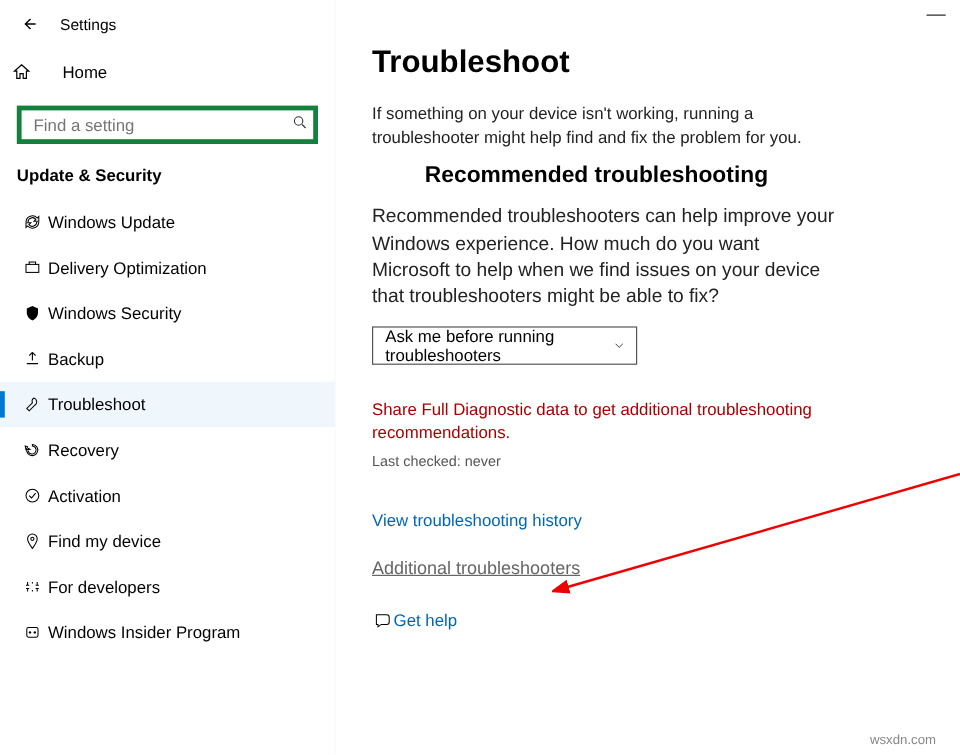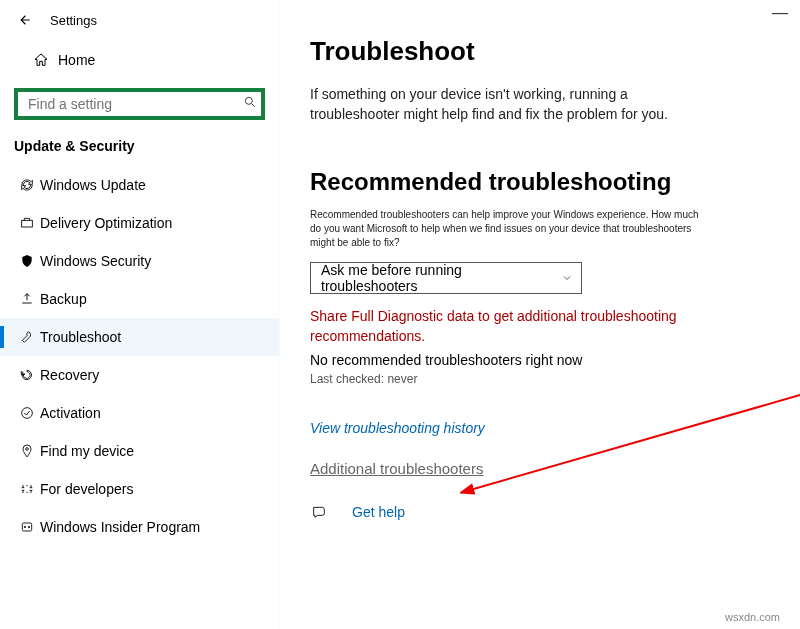--- a/index.html
+++ b/index.html
@@ -4,46 +4,46 @@
 <style>
 * { margin: 0; padding: 0; box-sizing: border-box; font-family: "Segoe UI", sans-serif; }
 body { width: 800px; height: 629px; background: #fff; color: #000; font-size: 14px; overflow: hidden; position: relative; }
 
 .window { display: flex; height: 100%; }
 .sidebar { width: 280px; background: #fff; padding: 0; border-right: 1px solid rgba(0,0,0,0.02); }
 .header { height: 40px; display: flex; align-items: center; padding-left: 10px; }
 .back { width: 30px; height: 30px; display: flex; align-items: center; justify-content: center; cursor: pointer; font-size: 16px; }
 .app-title { font-size: 13px; margin-left: 10px; }
 
-.home-row { display: flex; align-items: center; height: 40px; padding-left: 32px; cursor: pointer; gap: 8px; }
+.home-row { display: flex; align-items: center; height: 40px; padding-left: 9px; cursor: pointer; gap: 25px; }
 .home-row .icon { width: 18px; display:flex; align-items:center; justify-content:center; }
 
 .search { margin: 8px 14px 18px 14px; position: relative; }
 .search input { width: 100%; height: 32px; border: 4px solid #15803d; background: #fff; padding: 0 30px 0 10px; font-size: 14px; color: #555; }
 .search .icon { position: absolute; right: 8px; top: 7px; font-size: 14px; color: #333; }
 
 .section-title { font-weight: 600; font-size: 14px; padding: 0 14px 12px 14px; }
 
 .nav-item { display: flex; align-items: center; height: 38px; padding-left: 18px; gap: 4px; cursor: pointer; position: relative; }
 .nav-item .icon { width: 18px; display:flex; align-items:center; justify-content:center; }
 .nav-item.active::before { content:""; position:absolute; left:0; top:8px; bottom:8px; width:4px; background:#0078d4; }
 .nav-item.active { background: rgba(0,120,212,0.06); }
 
 .main { flex: 1; padding: 36px 30px 20px 30px; overflow-y: auto; }
 .page-title { font-size: 26px; font-weight: 600; margin-bottom: 18px; }
-.intro { font-size: 14px; line-height: 1.4; color: #222; max-width: 390px; margin-bottom: 44px; }
-.subhead { font-size: 24px; font-weight: 600; margin-bottom: 12px; }
-.rec-text { font-size: 10px; line-height: 1.4; color: #222; max-width: 390px; margin-bottom: 12px; }
-.dropdown { border: 1px solid #555; height: 32px; width: 272px; display:flex; align-items:center; justify-content:space-between; padding:0 8px 0 10px; font-size:14px; cursor:pointer; margin-bottom: 13px; }
+.intro { font-size: 14px; line-height: 1.4; color: #222; max-width: 390px; margin-bottom: 12px; }
+.subhead { font-size: 19px; font-weight: 600; margin-bottom: 12px; margin-left: 44px; }
+.rec-text { font-size: 16px; line-height: 1.4; color: #222; max-width: 390px; margin-bottom: 12px; }
+.dropdown { border: 1px solid #555; height: 32px; width: 221px; display:flex; align-items:center; justify-content:space-between; padding:0 8px 0 10px; font-size:14px; cursor:pointer; margin-bottom: 28px; }
 .warn { color: #a80000; font-size: 14px; line-height: 1.4; max-width: 380px; margin-bottom: 6px; }
 .norec { font-size: 14px; margin-bottom: 4px; }
 .last { font-size: 12px; color:#555; margin-bottom: 34px; }
-.link { color: #0066b4; font-size: 14px; cursor: pointer; margin-bottom: 24px; display:inline-block;font-style:italic; }
+.link { color: #0066b4; font-size: 14px; cursor: pointer; margin-bottom: 24px; display:inline-block; }
 .section-label { color: #666; font-size: 15px; margin-bottom: 27px; text-decoration: underline; }
-.help-row { display:flex; align-items:center; gap:24px; margin-bottom: 10px; }
+.help-row { display:flex; align-items:center; gap:0; margin-bottom: 10px; }
 .help-row .icon { width:18px; display:flex; align-items:center; justify-content:center; }
 .help-row a { color:#0066b4; font-size:14px; cursor:pointer; }
 
 .min-btn { position:absolute; top:4px; right:12px; font-size:16px; color:#333; cursor:pointer; }
 
 .arrow { position:absolute; top:390px; left:460px; width:350px; height:120px; pointer-events:none; }
 
 .watermark { position:absolute; bottom:6px; right:20px; font-size:11px; color:#888; }
 svg { display:block; }
 </style>
@@ -176,21 +176,20 @@
     <div class="rec-text">Recommended troubleshooters can help improve your Windows experience. How much do you want Microsoft to help when we find issues on your device that troubleshooters might be able to fix?</div>
     <div class="dropdown">
       <span>Ask me before running troubleshooters</span>
       <span>
           <svg width="12" height="12" viewBox="0 0 24 24">
             <path d="M6 9l6 6 6-6" fill="none" stroke="#333" stroke-width="1.6"></path>
           </svg>
         </span>
     </div>
     <div class="warn">Share Full Diagnostic data to get additional troubleshooting recommendations.</div>
-    <div class="norec">No recommended troubleshooters right now</div>
     <div class="last">Last checked: never</div>
     <div><a class="link">View troubleshooting history</a></div>
     <div class="section-label">Additional troubleshooters</div>
     <div class="help-row">
       <span class="icon">
           <svg width="16" height="16" viewBox="0 0 24 24">
             <path d="M4 5h13a3 3 0 0 1 3 3v6a3 3 0 0 1-3 3H10l-4 3v-3H4z" fill="none" stroke="#000" stroke-width="1.3"></path>
           </svg>
         </span>
       <a>Get help</a>

